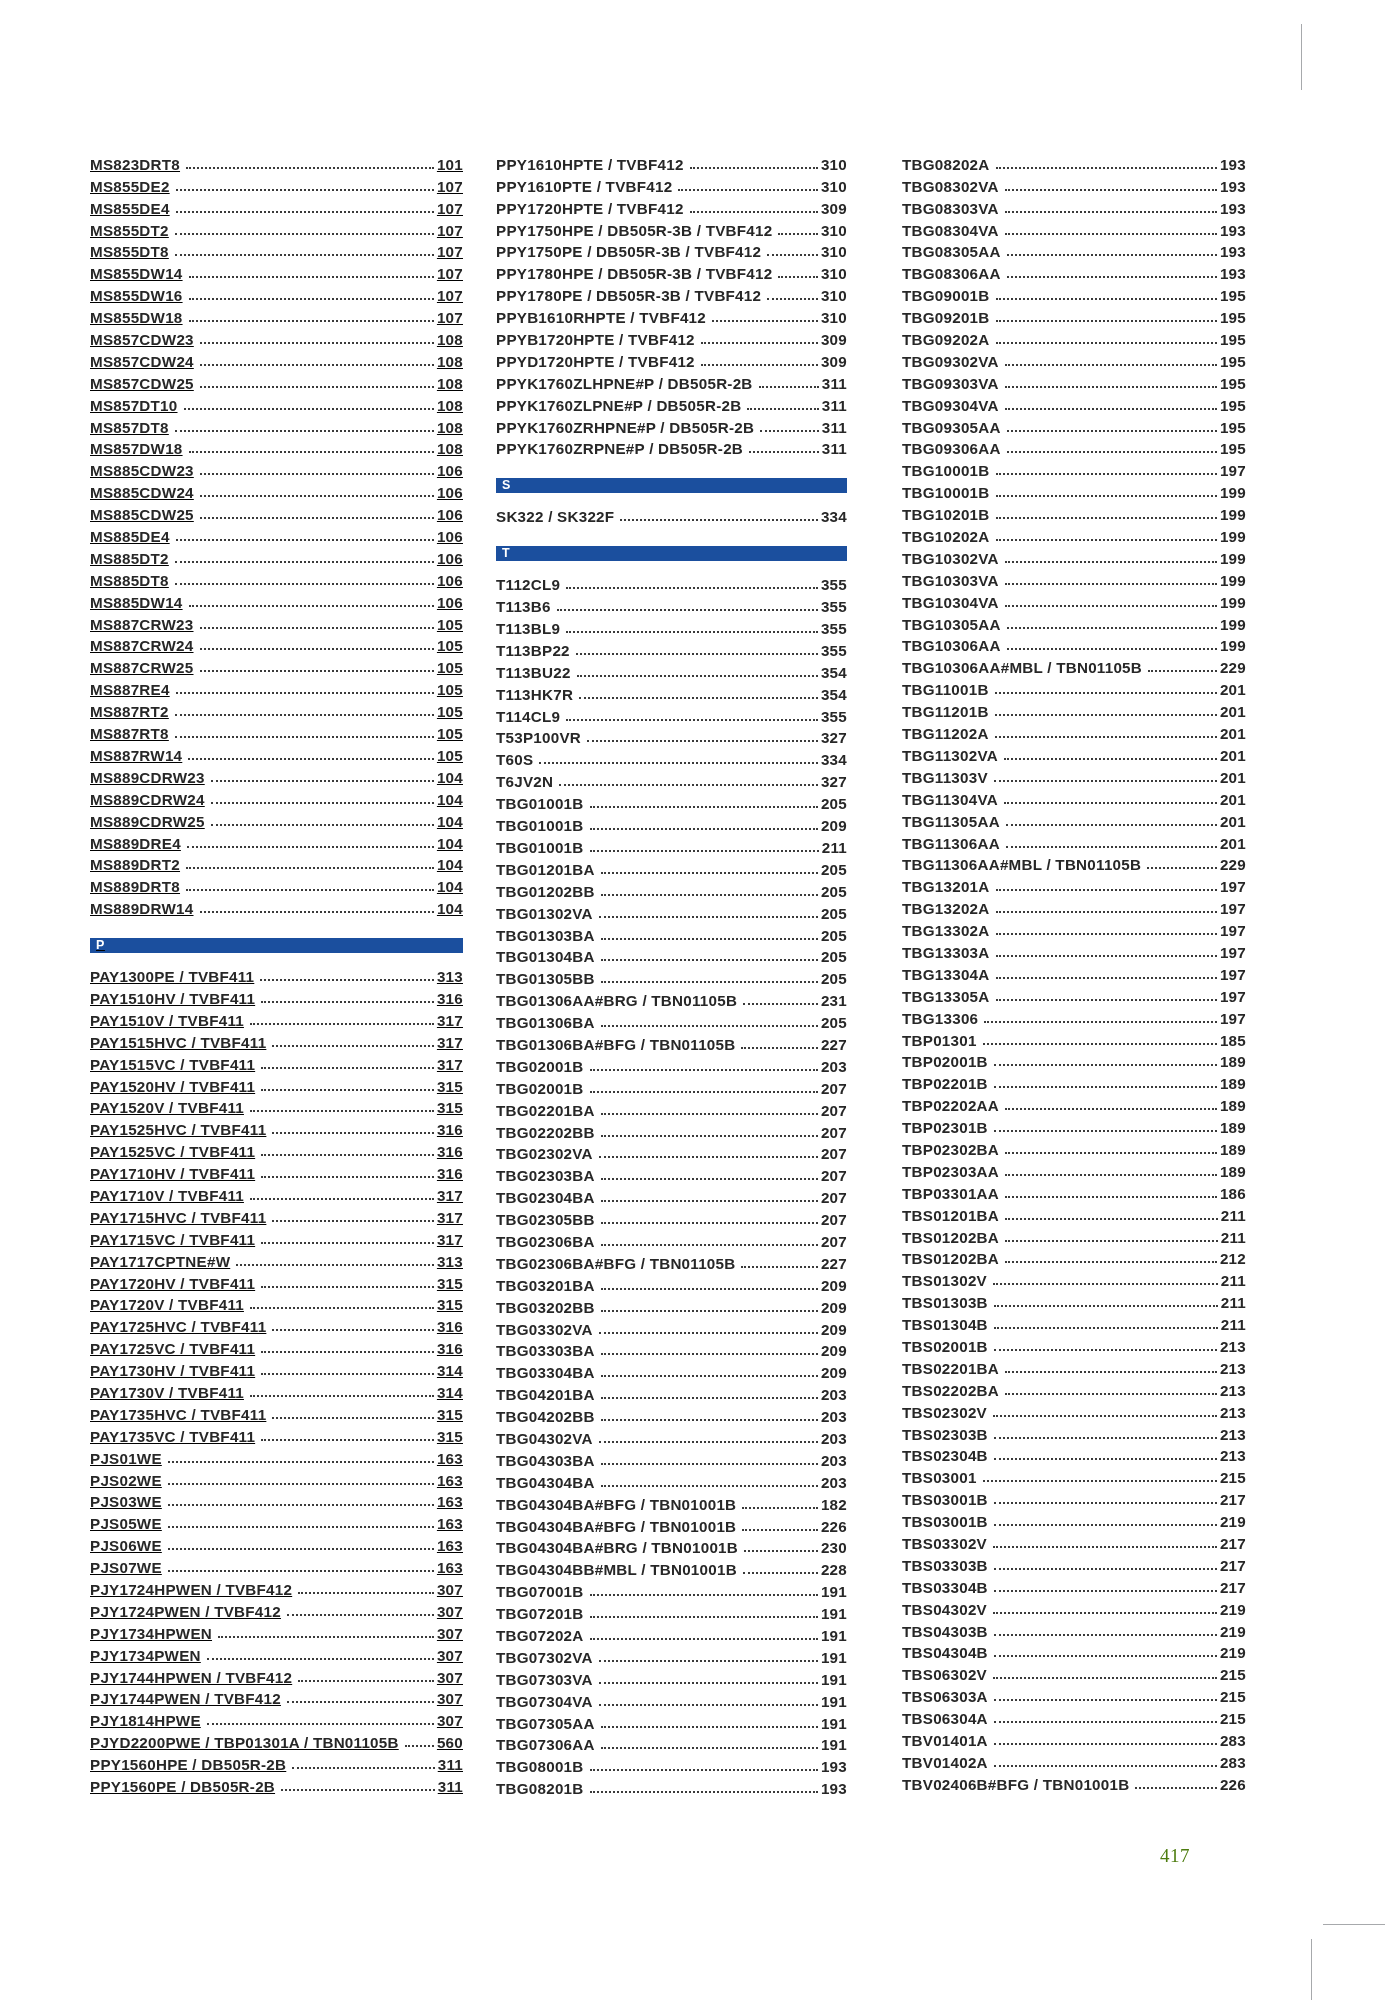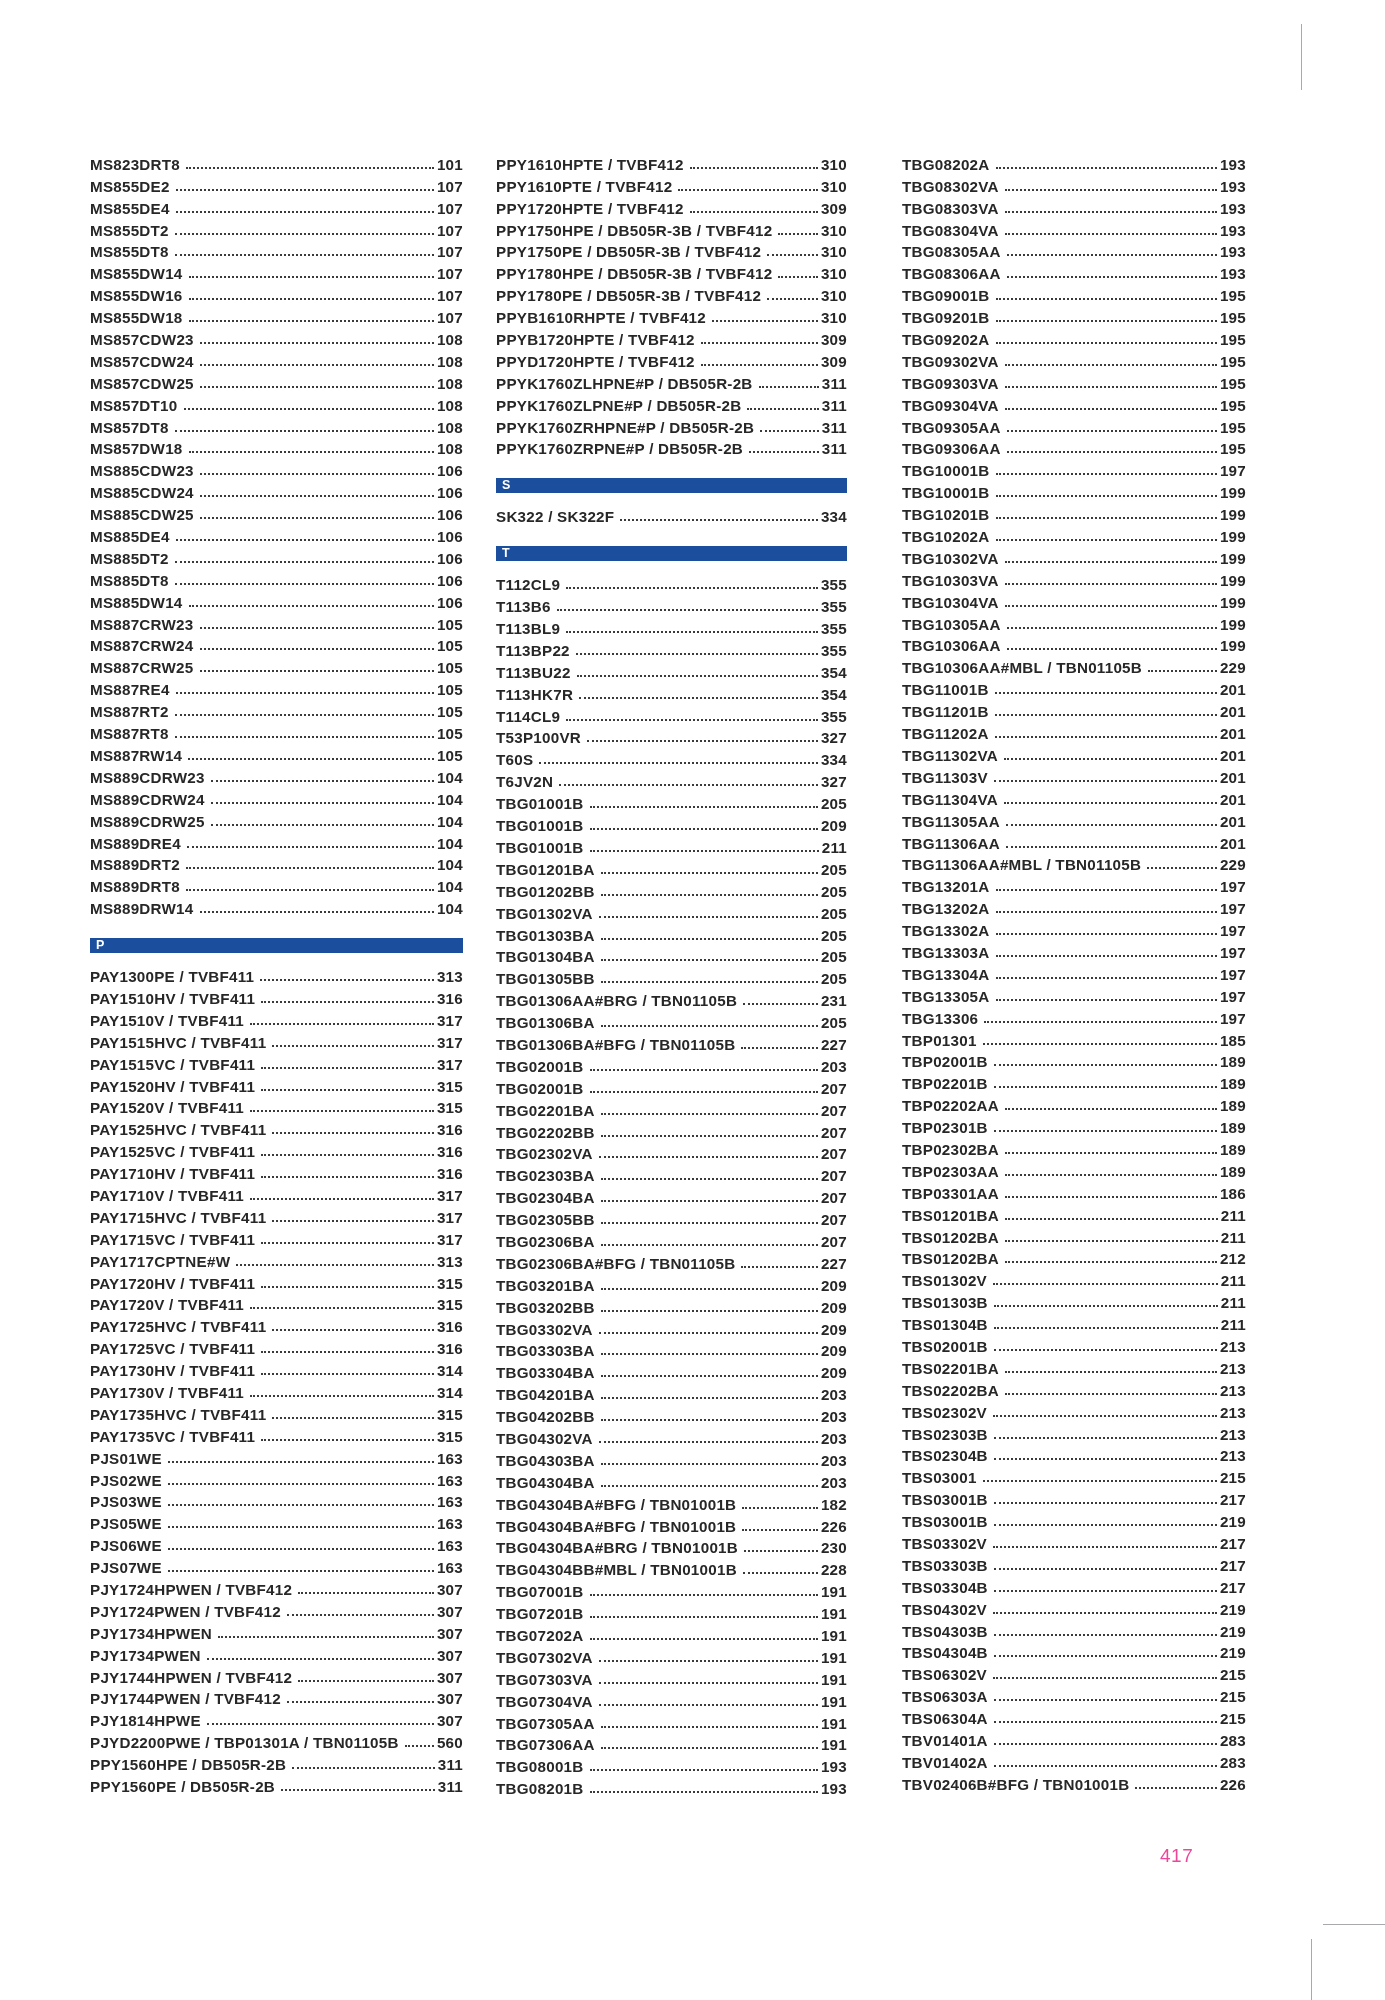--- a/index.html
+++ b/index.html
@@ -5,21 +5,21 @@
   html,body{margin:0;padding:0;}
   body{background:#e8e8e8;}
   .page{
     position:relative;
     width:1385px;height:2000px;
     background:#ffffff;
     overflow:hidden;
     font-family:"Liberation Sans", sans-serif;
   }
   .col{position:absolute;top:151px;}
-  .col-0{left:90px;width:373px;}
+  .col-0{left:90px;width:373px;text-decoration:underline;}
   .col-1{left:478px;width:351px;margin-left:18px;}
   .col-2{left:902px;width:344px;}
   .row{
     display:flex;align-items:flex-end;
     height:21.9px;
     font-weight:700;font-size:15.2px;letter-spacing:0.25px;
     color:var(--ink,#272727);
   }
   .label{white-space:nowrap;}
   .pagenum{white-space:nowrap;}
@@ -31,21 +31,21 @@
   .section-header{
     margin:21px 0 10px 0;
     height:15px;line-height:15px;
     background:var(--accent,#1B4F9E);
     color:#ffffff;
     font-weight:700;font-size:12.5px;letter-spacing:0.6px;
     padding-left:6px;
   }
   .footer-page{
     position:absolute;left:1160px;top:1845px;
-    font-size:19px;font-weight:400;color:#ec4899;letter-spacing:0.5px;
+    font-size:19px;font-weight:400;color:#4d7c0f;letter-spacing:0.5px;font-family:Liberation Serif, serif;
   }
   .mark{position:absolute;background:#a7a9ac;}
   .mark-top-right-v{left:1301px;top:24px;width:1px;height:66px;}
   .mark-bottom-right-h{left:1323px;top:1924px;width:62px;height:1px;}
   .mark-bottom-right-v{left:1311px;top:1939px;width:1px;height:61px;}
 </style>
 </head>
 <body>
 
 <div class="page">

